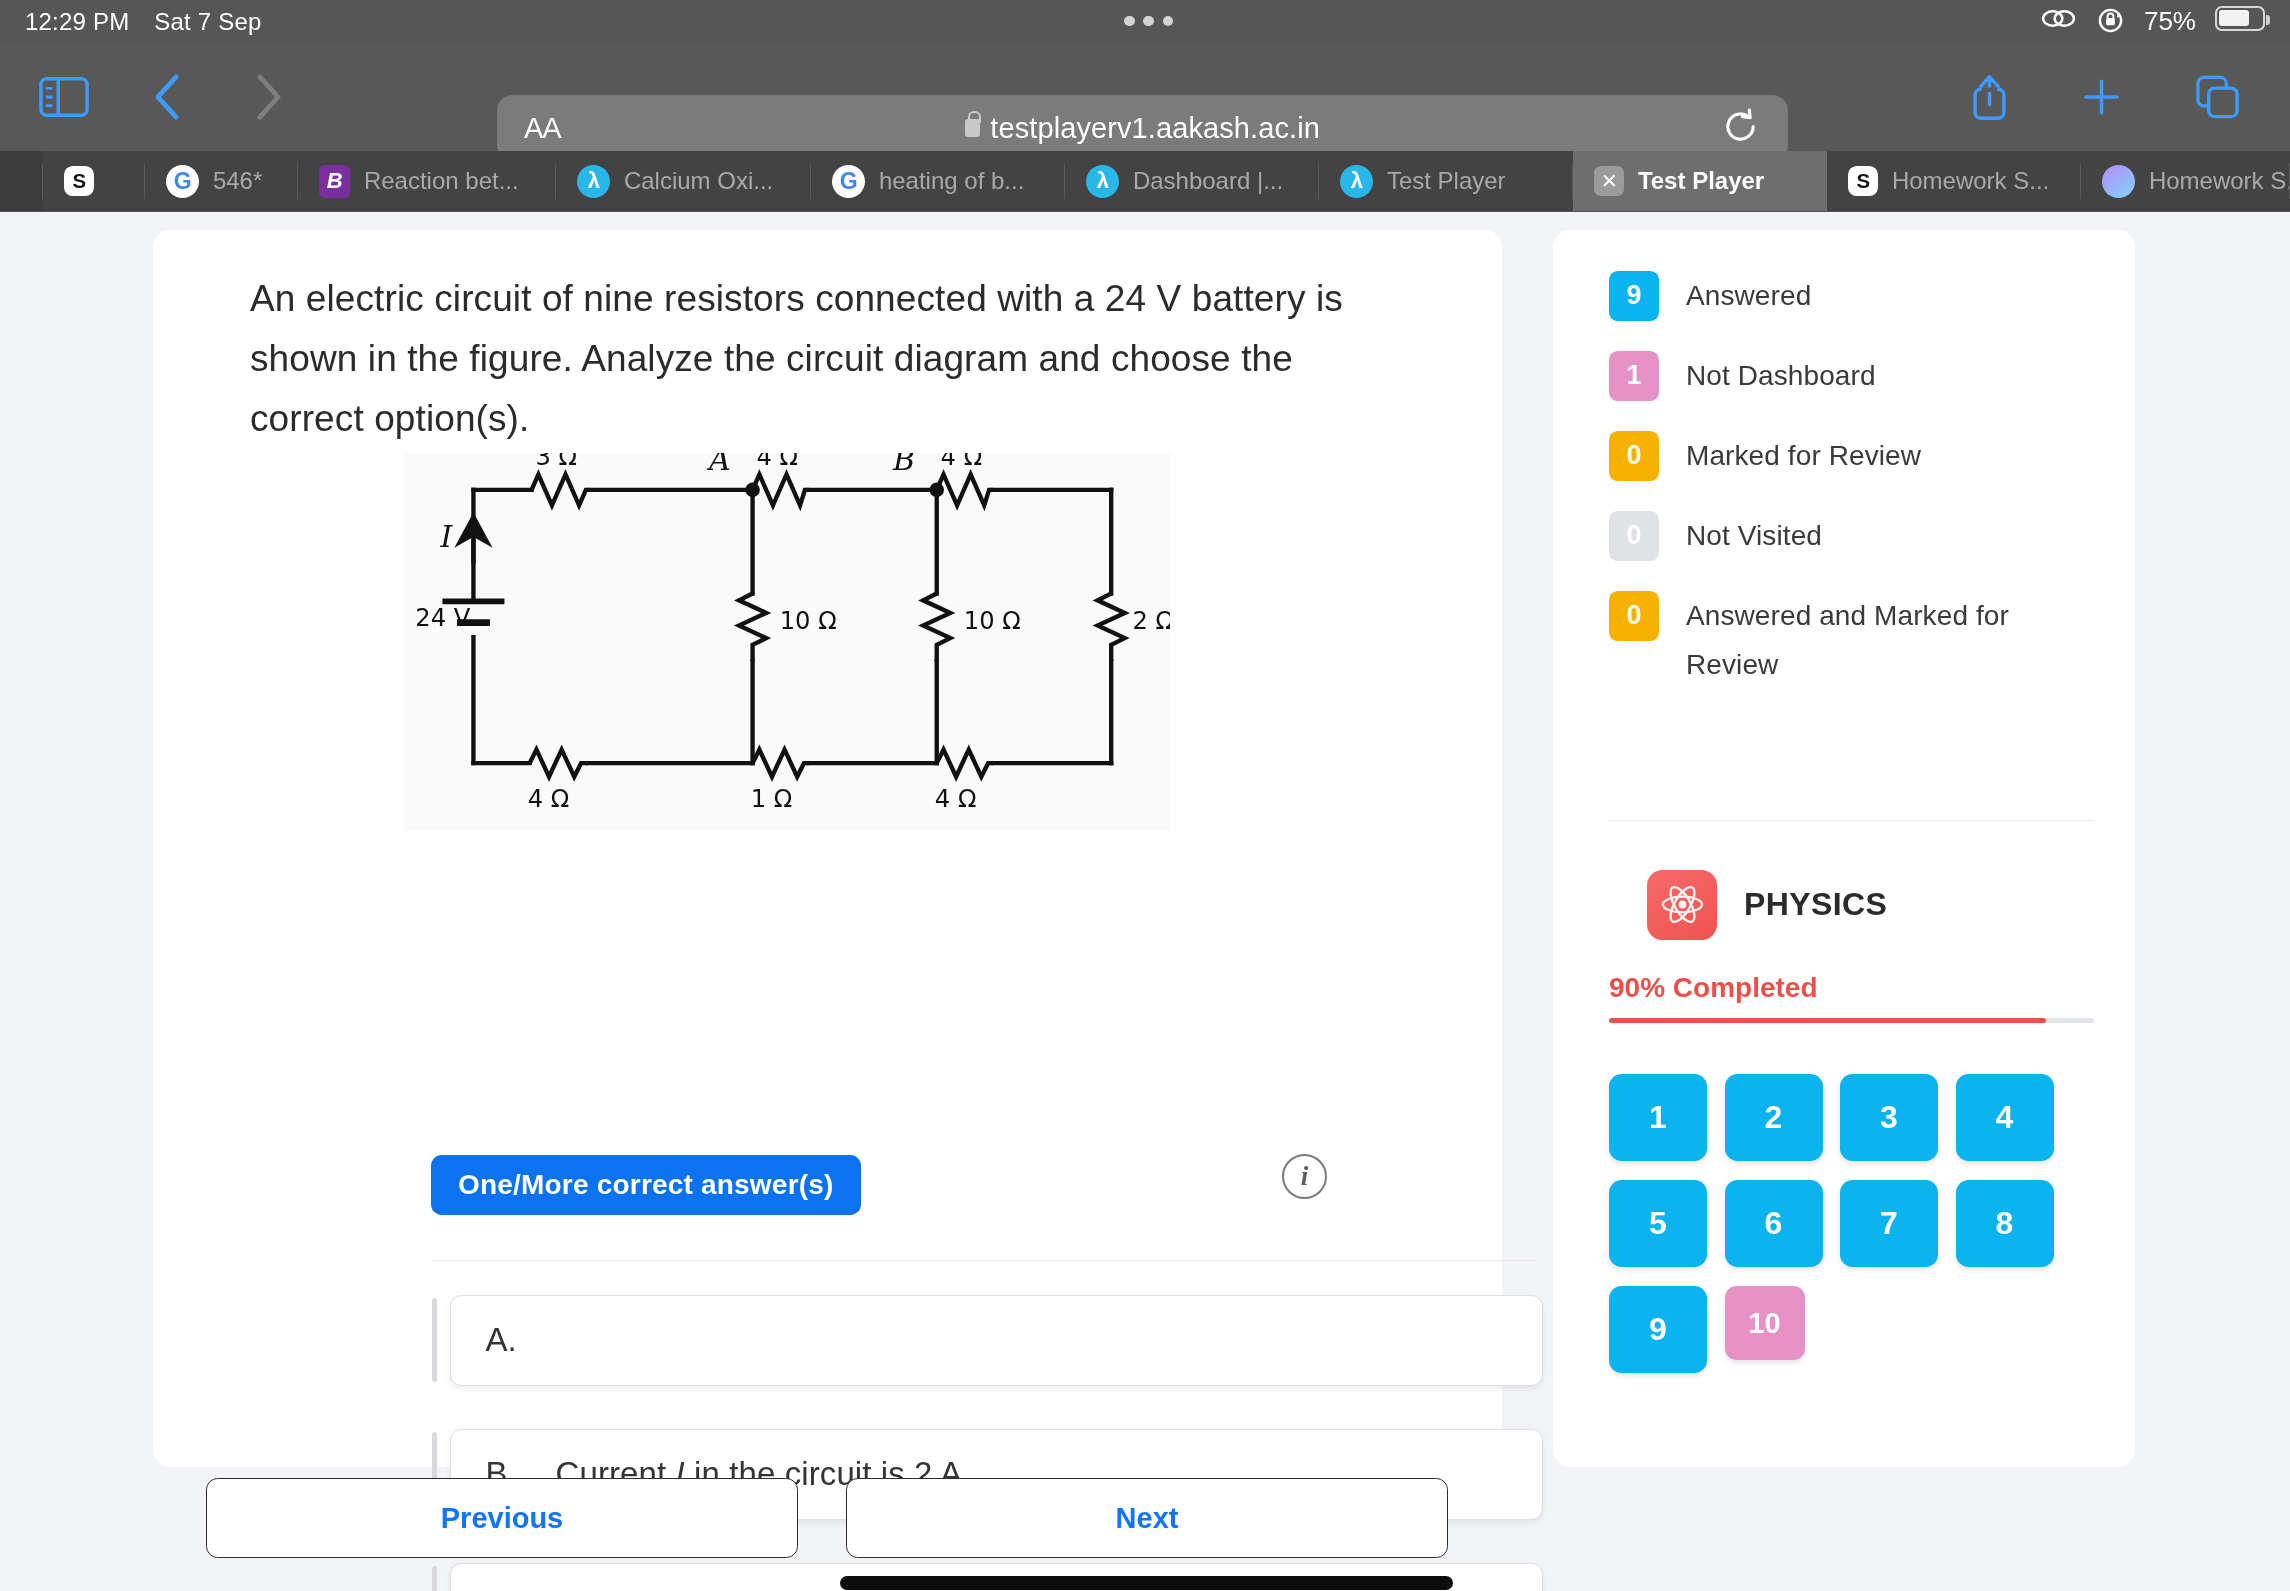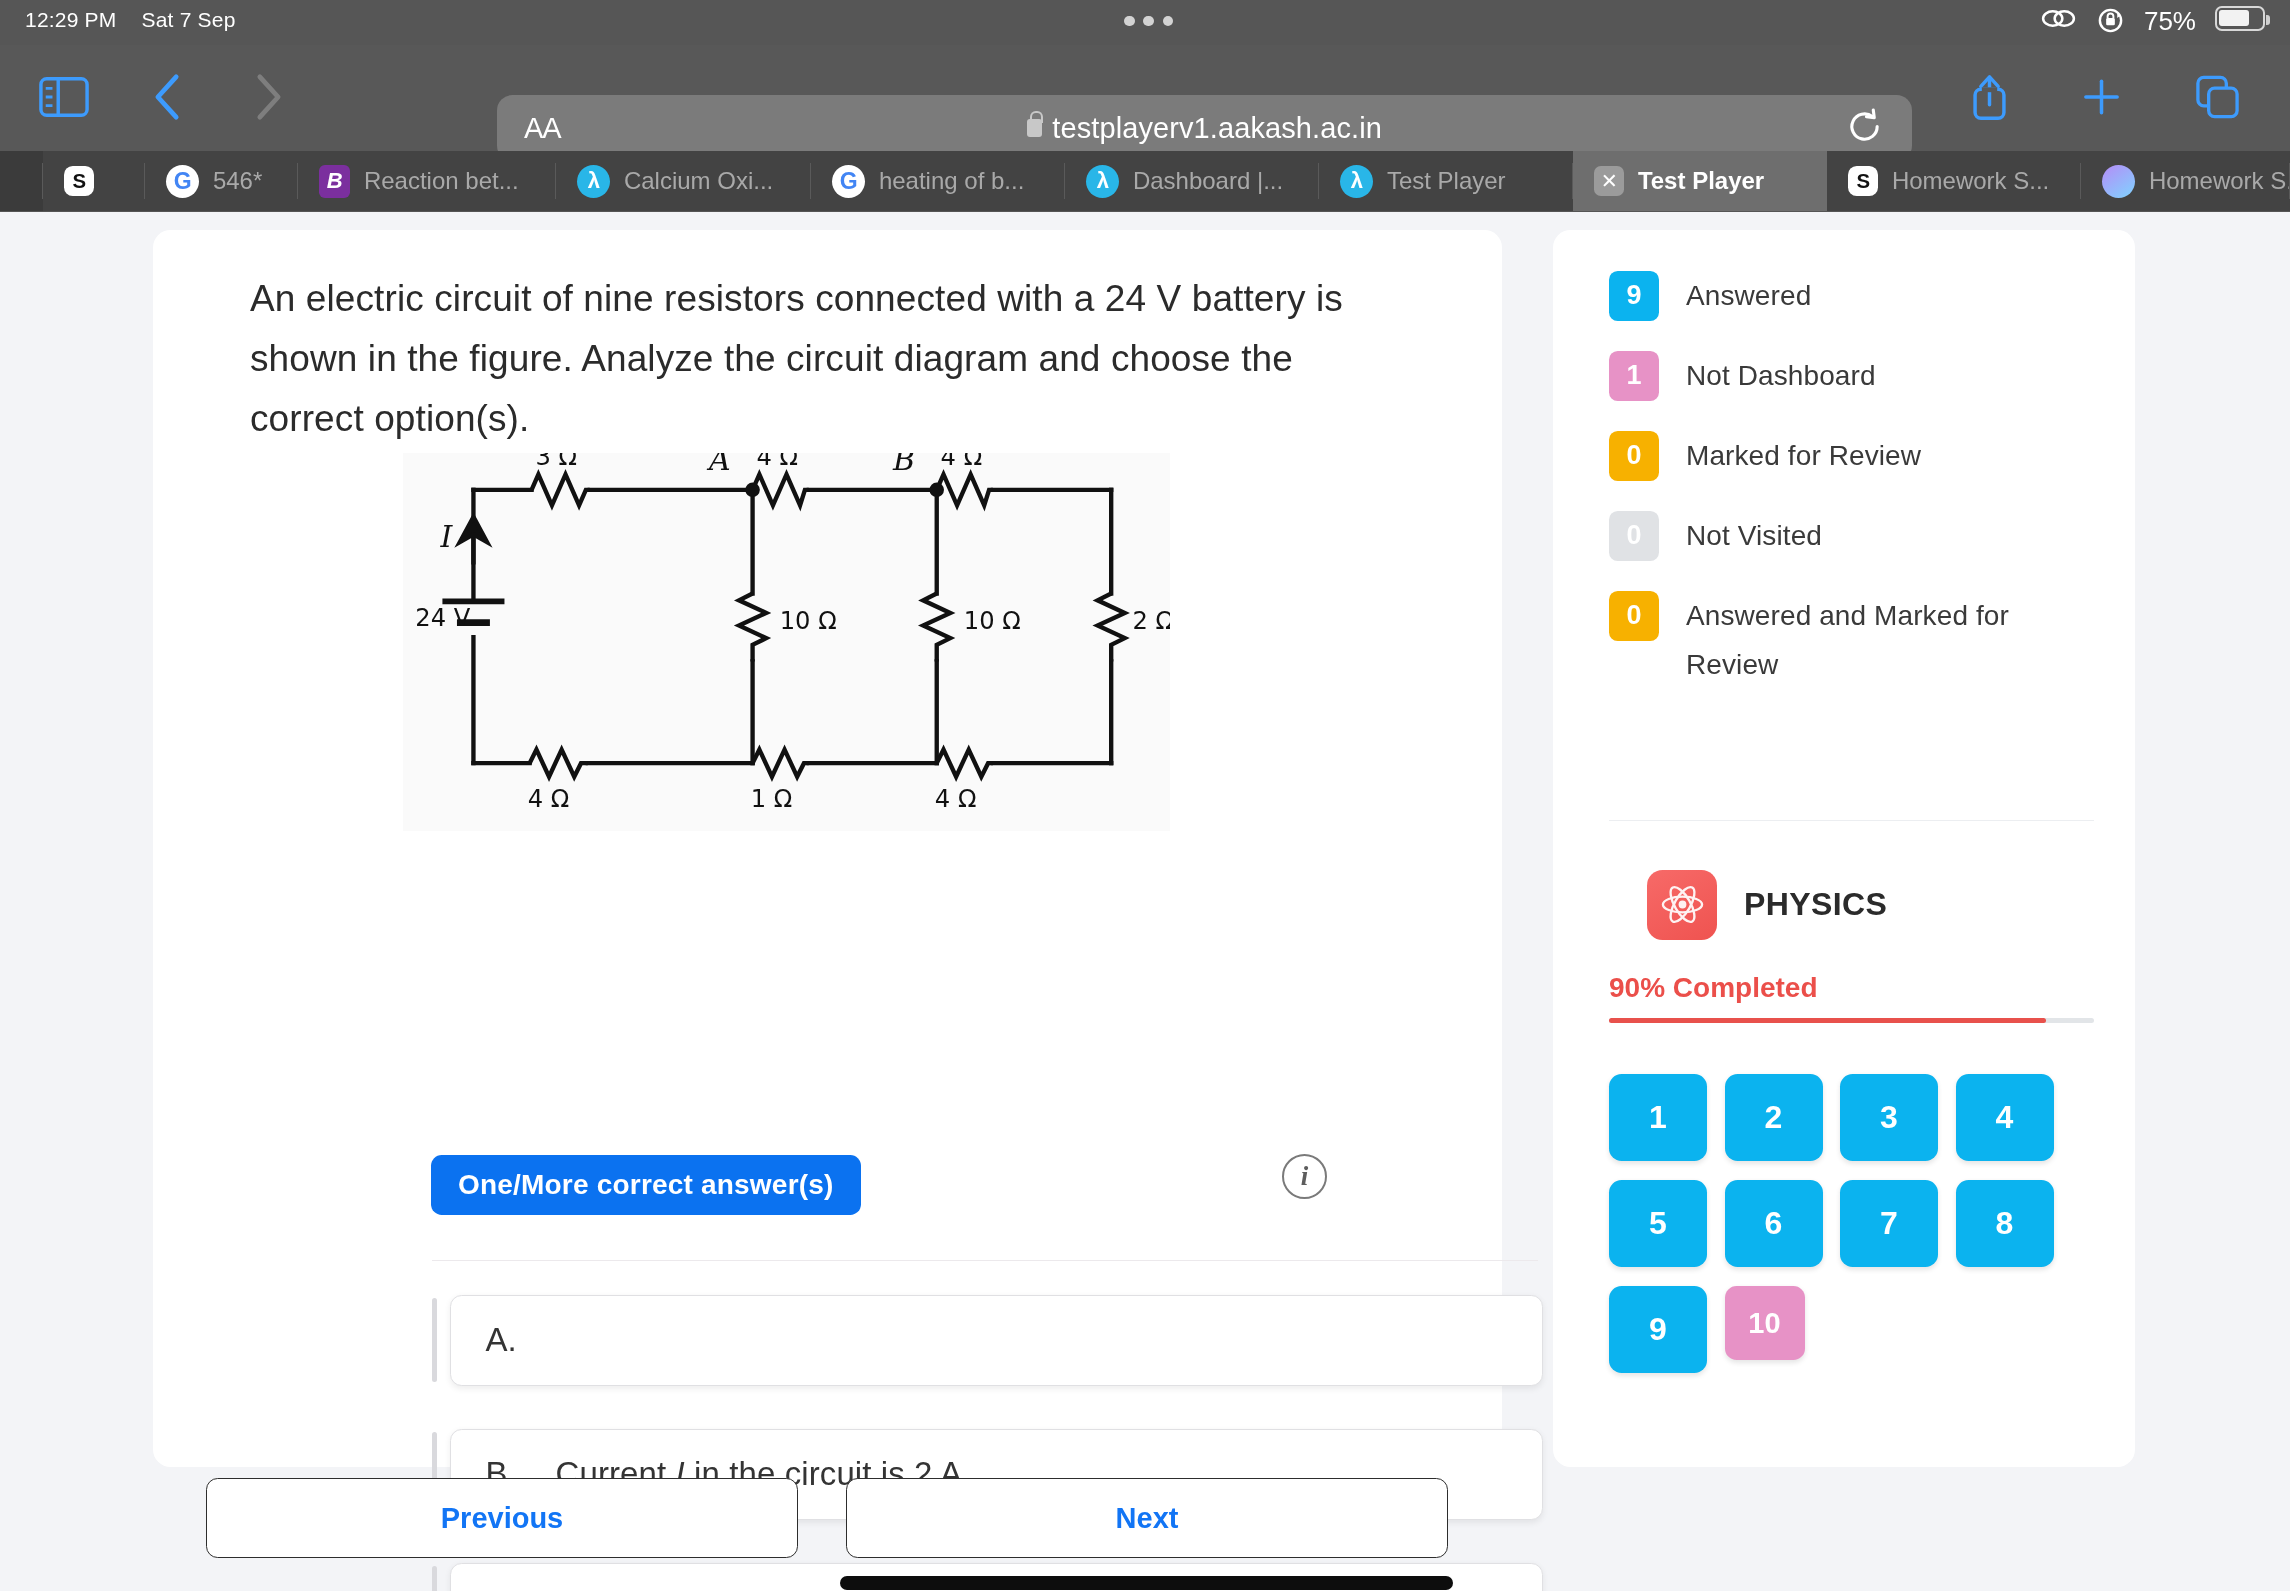--- a/index.html
+++ b/index.html
@@ -9,39 +9,39 @@
     background:#555555;
     -webkit-font-smoothing:antialiased;
   }
 
   
   .statusbar{
     position:absolute; top:0; left:0; width:2290px; height:45px;
     background:#565656; color:#fff;
   }
   .sb-left{ position:absolute; left:25px; top:7.8px; display:flex; gap:25px;
-            font-size:21px; font-weight:500; letter-spacing:0.2px;}
+            font-size:24px; font-weight:500; letter-spacing:0.2px;}
   .sb-center-dots{ position:absolute; left:1124px; top:15.5px; display:flex; gap:8.7px; }
   .sb-center-dots i{ width:10.7px;height:10.7px;border-radius:50%;background:#d3d3d3;display:block; }
   .sb-right{ position:absolute; right:25px; top:5.8px; display:flex; align-items:flex-start; gap:19px; }
   .sb-right .pct{ font-size:26px; font-weight:500; }
   .batt{ width:50px;height:25px;border:2.5px solid #d8d8d8;border-radius:6.8px;position:relative;
          display:flex;align-items:center;padding:2.4px;}
   .batt .fill{ width:72%;height:100%;background:#f2f2f2;border-radius:2.9px; }
   .batt:after{ content:""; position:absolute; right:-6.8px; top:7.3px; width:3.9px;height:9.7px;
                background:#cfcfcf; border-radius:0 2.9px 2.9px 0; }
 
   
   .toolbar{ position:absolute; top:45px; left:0; width:2290px; height:107px; background:#585858; }
   .tb-icon{ position:absolute; top:50%; transform:translateY(-50%); cursor:pointer; }
   .sidebar-ico{ left:39px; }
   .chev-back{ left:153px; }
   .chev-fwd{ left:254px; }
   .urlbar{
-    position:absolute; left:497px; top:50px; width:1415px; height:66px;
+    position:absolute; left:497px; top:50px; width:1291px; height:66px;
     background:#7b7b7b; border-radius:15.5px; display:flex; align-items:center;
   }
   .aa{ position:absolute; left:27px; color:#fff; font-size:29px; letter-spacing:-1px; }
   .url-center{ position:absolute; left:0; right:0; display:flex; justify-content:center;
                align-items:center; gap:10.7px; }
   .url-center .host{ color:#ffffff; font-size:29px; letter-spacing:0.1px; }
   .lock{ width:14.6px;height:18.4px;background:#c8c8c8;border-radius:2.9px;position:relative; }
   .lock:before{ content:""; position:absolute; left:2.9px; top:-7.8px; width:8.7px;height:9.7px;
                 border:2.9px solid #c8c8c8; border-bottom:none; border-radius:5.8px 5.8px 0 0; }
   .reload{ position:absolute; right:29px; }

